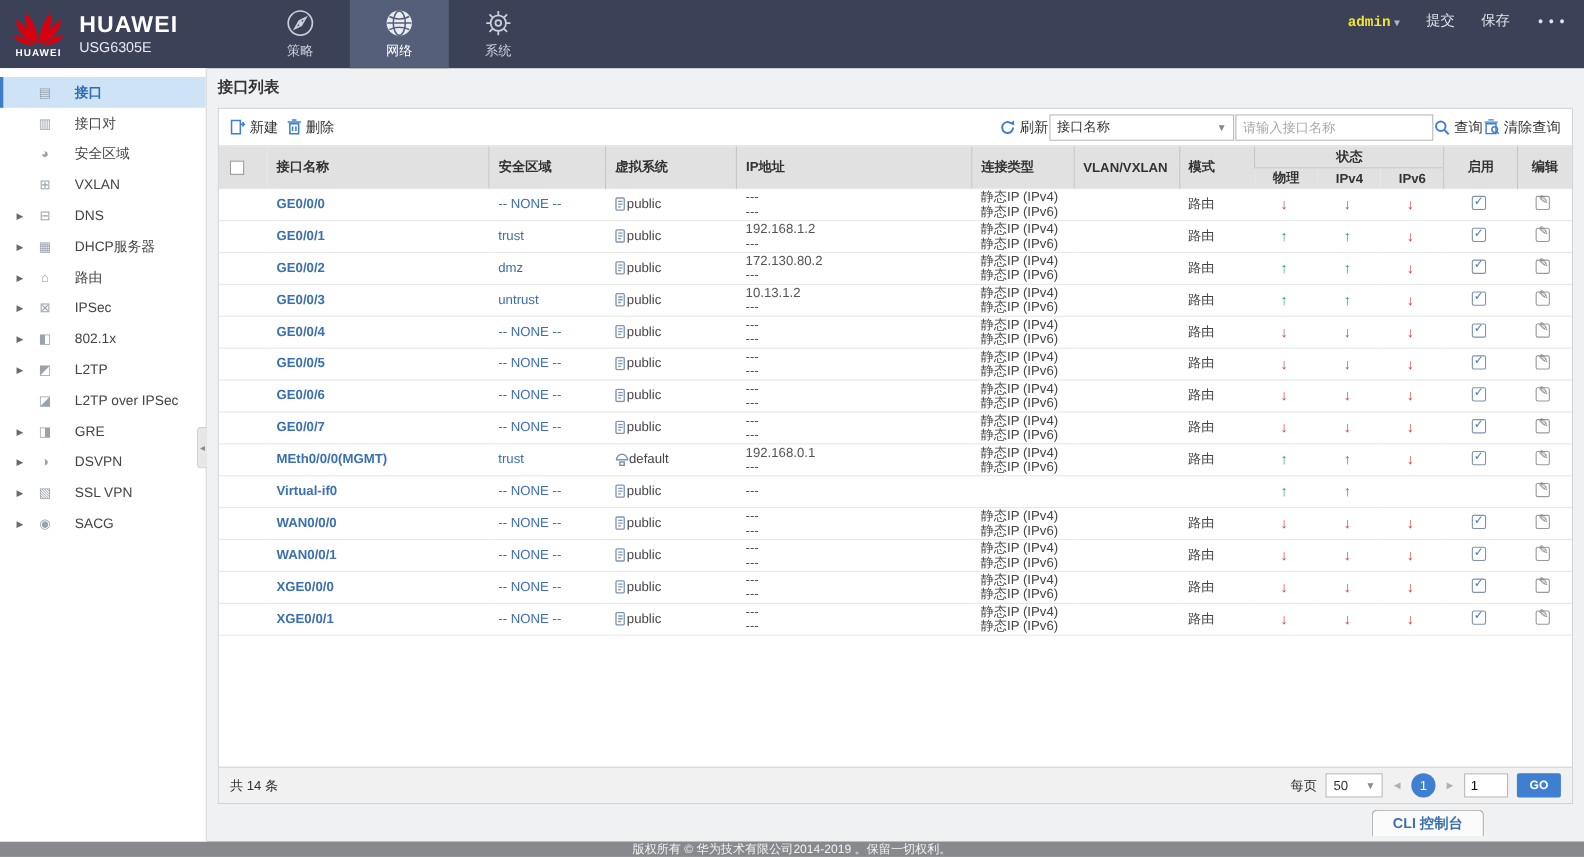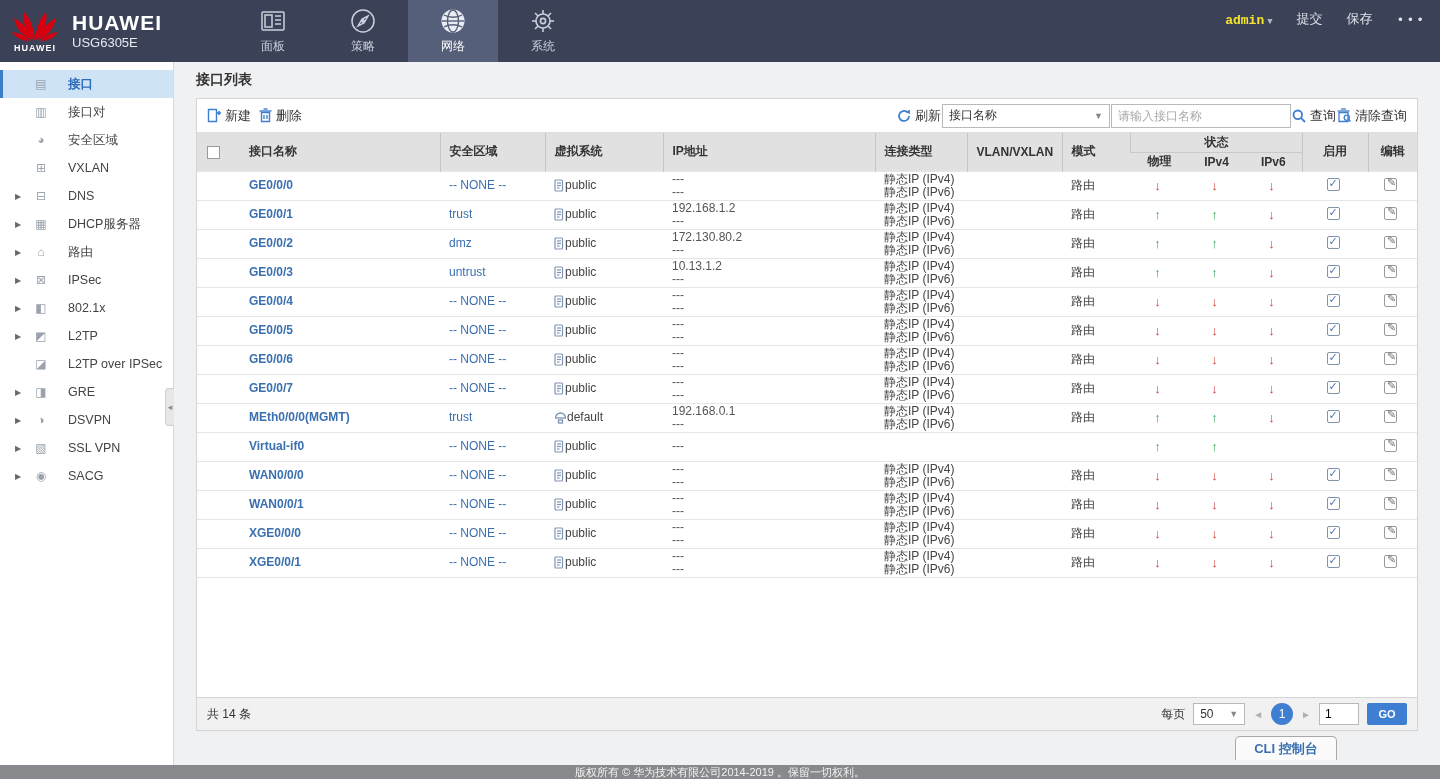--- a/index.html
+++ b/index.html
@@ -28,21 +28,21 @@
   .sidebar { position:relative; width:188px; background:#fff; border-right:1px solid #d8d8d8; padding-top:8px; }
   .side-item { position:relative; height:28px; display:flex; align-items:center; color:#444; cursor:pointer; }
   .side-item .caret { position:absolute; left:15px; width:10px; color:#6b6b6b; font-size:8px; }
   .side-item .s-icon { position:absolute; left:33px; width:16px; text-align:center; color:#9aa3ad; font-size:12px; }
   .side-item .s-label { position:absolute; left:68px; font-size:12.5px; }
   .side-item[data-active="true"] { background:#cfe3f6; }
   .side-item[data-active="true"]::before { content:""; position:absolute; left:0; top:0; bottom:0; width:3px; background:#3d7dc8; }
   .side-item[data-active="true"] .s-label { color:#2e6cb8; font-weight:bold; }
   .collapse-handle { position:absolute; right:-1px; top:326px; width:9px; height:38px; background:#e7e7e7; border:1px solid #cfcfcf; border-right:none; border-radius:4px 0 0 4px; color:#8a8a8a; font-size:9px; line-height:36px; text-align:center; cursor:pointer; }
 
-  .content { flex:1; display:flex; flex-direction:column; padding:0 22px; }
+  .content { flex:1; display:flex; flex-direction:column; padding:0 10px; }
   .content-title { height:36px; display:flex; align-items:center; font-size:14px; font-weight:bold; color:#333; }
   .panel { background:#fff; border:1px solid #d4d4d4; display:flex; flex-direction:column; height:633px; }
 
   
   .panel-toolbar { height:34px; display:flex; align-items:center; padding:0 10px; border-bottom:1px solid #e0e0e0; }
   .tb-left { display:flex; align-items:flex-end; gap:8px; }
   .tb-btn { display:flex; align-items:center; gap:4px; color:#333; font-size:13px; cursor:pointer; }
   .tb-right { margin-left:auto; display:flex; align-items:center; gap:1px; }
   .select-box { width:168px; height:24px; border:1px solid #b9b9b9; background:#fff; display:flex; align-items:center; padding:0 6px; color:#333; cursor:pointer; }
   .select-box .sel-caret { margin-left:auto; color:#888; font-size:9px; }
@@ -110,34 +110,20 @@
       </svg>
       <div class="logo-caption">HUAWEI</div>
     </div>
     <div class="brand-text">
       <div class="brand">HUAWEI</div>
       <div class="model">USG6305E</div>
     </div>
   </div>
 
   <div class="nav-tabs">
-    <div class="nav-tab">
-      <span class="nt-icon">
-        <svg class="icon" width="26" height="24" viewBox="0 0 26 24">
-            <g fill="none" stroke="#c9cfdc" stroke-width="1.5">
-              <rect x="2" y="3" width="22" height="18" rx="1"></rect>
-              <rect x="5" y="6" width="7" height="12"></rect>
-              <line x1="15" y1="7" x2="21" y2="7"></line>
-              <line x1="15" y1="11" x2="21" y2="11"></line>
-              <line x1="15" y1="15" x2="21" y2="15"></line>
-            </g>
-          </svg>
-      </span>
-      <span class="nt-label">面板</span>
-    </div>
     <div class="nav-tab">
       <span class="nt-icon">
         <svg class="icon" width="26" height="26" viewBox="0 0 26 26">
             <g fill="none" stroke="#c9cfdc" stroke-width="1.5">
               <circle cx="13" cy="13" r="11"></circle>
               <path d="M8 18 L12 11 L18 8 L14 15 Z"></path>
               <circle cx="13" cy="13" r="1.3" fill="#c9cfdc"></circle>
             </g>
           </svg>
       </span>

